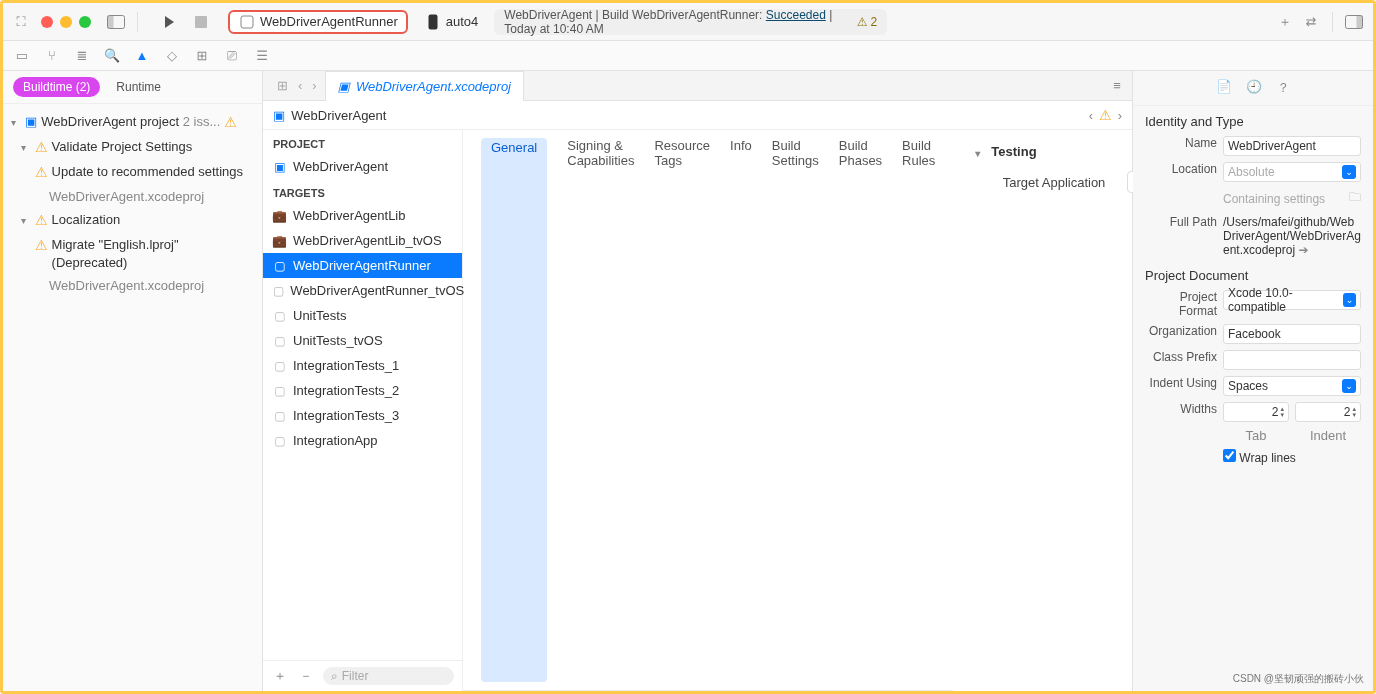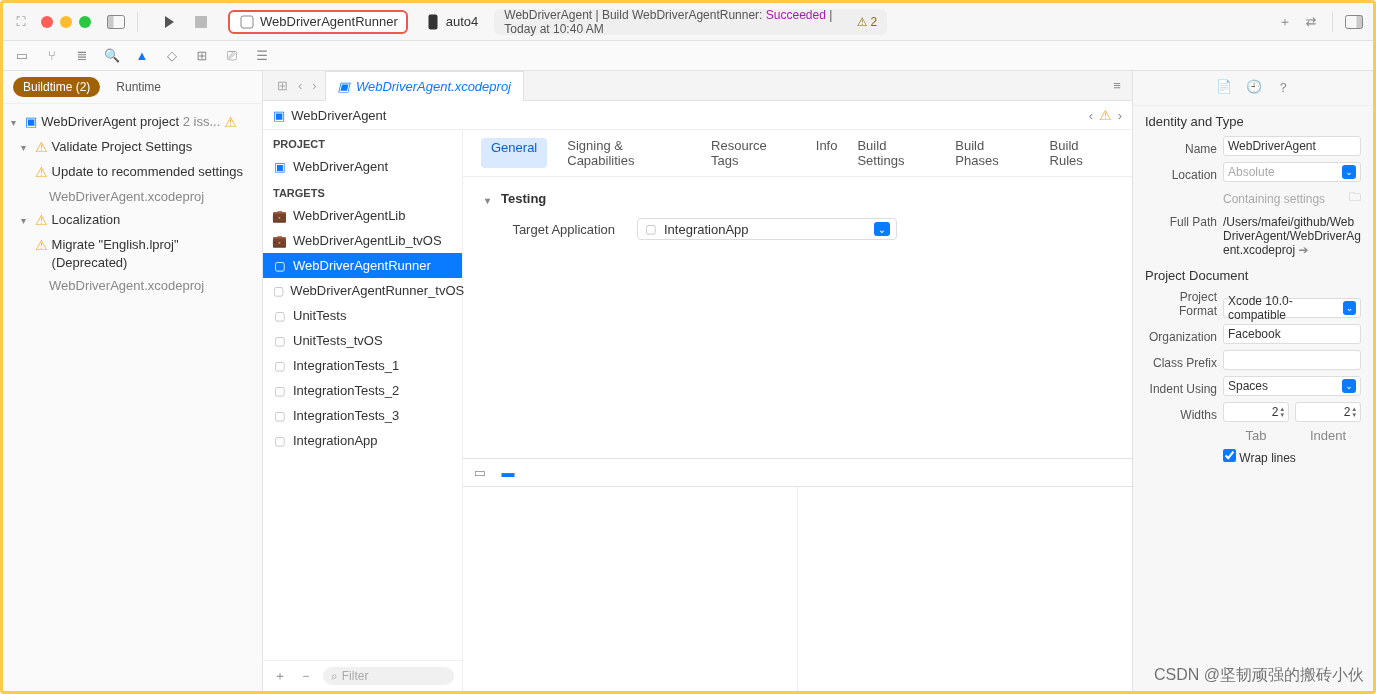--- a/index.html
+++ b/index.html
@@ -10,31 +10,31 @@
 .corner-icon { width: 16px; height: 16px; color: #888; display:flex; align-items:center; justify-content:center;}
 .traffic { display: flex; gap: 7px; margin-left: 4px; margin-right: 8px;}
 .traffic span { width: 12px; height: 12px; border-radius: 50%; }
 .tr-r{background:#ff5f57;} .tr-y{background:#febc2e;} .tr-g{background:#28c840;}
 .tb-icon { width: 18px; height: 18px; display: flex; align-items: center; justify-content: center; color: #8a8a8a; cursor: pointer; }
 .tb-sep { width: 1px; height: 20px; background: #e0e0e0; margin: 0 4px; }
 .run-ctrl { display:flex; align-items:center; gap:14px; margin-left: 10px; margin-right: 10px;}
 .scheme-box { display:flex; align-items:center; gap:4px; border: 2px solid #e95a4b; border-radius:6px; padding:2px 8px; height:24px; background:#fff;}
 .device-box { display:flex; align-items:center; gap:4px; padding:2px 8px;}
 .status-bar { flex:1; display:flex; align-items:center; background:#efefef; border-radius:6px; height:26px; padding:0 10px; font-size:12px; color:#555; justify-content:space-between; max-width: 560px;}
-.status-bar .succ{color:#a21caf;}
+.status-bar .succ{color:#0c4a6e;text-decoration:underline;}
 .status-warn { display:flex; align-items:center; gap:3px; color:#8a6d00; font-size:12px;}
 
 .nav-icons { display:flex; align-items:center; gap:12px; padding: 6px 10px; border-bottom:1px solid #e2e2e2; background:#fafafa; height:30px; color:#888;}
 .nav-icons .active { color:#0a7aff; }
 
 .row { display:flex; height: calc(100% - 68px); }
 .left-panel { width: 260px; border-right:1px solid #e2e2e2; display:flex; flex-direction:column; background:#fafafa;}
 .tabs-seg { display:flex; gap:6px; padding:6px 10px; border-bottom:1px solid #eee; align-items:center;}
 .seg { padding:3px 10px; border-radius:10px; font-size:12px; color:#555; cursor:pointer;}
-.seg.sel { background:#a16207; color:#fff;}
+.seg.sel { background:#d946ef; color:#fff;}
 .issue-tree { padding:6px 4px; font-size:13px; color:#333; overflow:auto;}
 .tree-row { display:flex; align-items:flex-start; gap:4px; padding:3px 4px; line-height:1.35;}
 .disclosure{width:10px; color:#888; flex-shrink:0; cursor:pointer; font-size:10px; padding-top:3px;}
 .warn-tri { color:#f5a623; flex-shrink:0; font-size:14px;}
 .proj-icon { color:#0a7aff; flex-shrink:0; font-size:13px;}
 .sub1{padding-left:14px;} .sub2{padding-left:28px;} .sub3{padding-left:42px;}
 .gray{color:#888;}
 
 .center { flex:1; display:flex; flex-direction:column; border-right:1px solid #e2e2e2; background:#fff; min-width:0;}
 .tab-strip { display:flex; align-items:center; background:#f4f4f4; border-bottom:1px solid #e2e2e2; height:30px; padding: 0 6px;}
@@ -49,47 +49,47 @@
 .tl-header { font-size:11px; font-weight:600; color:#444; padding:8px 10px 4px;}
 .tl-item { display:flex; align-items:center; gap:6px; padding:5px 10px; font-size:13px; cursor:pointer;}
 .tl-item.sel{background:#0a7aff; color:#fff;}
 .ti-icon{width:14px; height:14px; display:inline-flex; align-items:center; justify-content:center; font-size:12px;}
 .ti-briefcase{color:#e7a33c;}
 .ti-box{color:#bbb;}
 .tl-item.sel .ti-box{color:#fff;}
 .tl-footer{margin-top:auto; display:flex; align-items:center; gap:8px; padding:6px 8px; border-top:1px solid #eee;}
 .filter-pill{flex:1; display:flex; align-items:center; gap:4px; background:#f0f0f0; border-radius:10px; padding:2px 8px; color:#aaa; font-size:12px;}
 
-.settings-area{flex:1; display:flex; flex-direction:column;justify-content:flex-end;}
+.settings-area{flex:1; display:flex; flex-direction:row;justify-content:flex-end;}
 .editor-tabs{display:flex; gap:20px; padding:8px 18px; border-bottom:1px solid #eee; font-size:13px;}
 .editor-tabs span{color:#555; cursor:pointer;}
 .editor-tabs .sel{background:#d9e9ff; color:#0a5fcf; padding:2px 10px; border-radius:4px;}
 .section{padding:14px 22px;}
 .sec-header{display:flex; align-items:center; gap:6px; font-weight:600; font-size:13px; margin-bottom:12px;}
 .form-row{display:flex; align-items:center; gap:22px; font-size:13px;}
 .form-row label{width:130px; text-align:right; color:#444;}
 .sel-field{flex:1; max-width:260px; display:flex; align-items:center; justify-content:space-between; border:1px solid #ddd; border-radius:4px; padding:3px 6px; background:#fff; height:22px;}
 .sel-field .chev{background:#0a7aff; color:#fff; border-radius:3px; width:16px; height:14px; display:flex; align-items:center; justify-content:center; font-size:10px;}
 
 .bottom-bar{height:28px; border-top:1px solid #e2e2e2; display:flex; align-items:center; padding:0 8px; gap:10px; color:#888;}
 .debug-pane{flex:1; border-top:1px solid #e2e2e2; background:#fff;}
 
 .right-panel{width:240px; background:#f7f7f7; display:flex; flex-direction:column;}
 .rp-tabs{display:flex; gap:14px; justify-content:center; padding:8px 0; border-bottom:1px solid #eee; color:#888;}
 .rp-tabs .sel{color:#0a7aff;}
 .rp-section-h{font-weight:400; font-size:13px; padding:8px 12px 4px; color:#333;}
-.rp-row{display:flex; align-items:flex-end; padding:3px 12px; font-size:12px;}
+.rp-row{display:flex; align-items:flex-start; padding:3px 12px; font-size:12px;}
 .rp-row .lab{width:78px; text-align:right; color:#555; padding-right:6px;}
 .rp-row .val{flex:1; background:#fff; border:1px solid #ddd; border-radius:3px; padding:2px 4px; display:flex; align-items:center; justify-content:space-between; height:20px;}
 .rp-row .static{flex:1; color:#333; font-size:12px;}
 .chev-blue{background:#0a7aff; color:#fff; width:14px; height:14px; border-radius:3px; display:inline-flex; align-items:center; justify-content:center; font-size:9px;}
 .stepper{display:inline-flex; flex-direction:column; font-size:7px; line-height:6px; color:#666; margin-left:2px;}
 .check{accent-color:#0a7aff;}
 
-.watermark{position:absolute; right:12px; bottom:8px; font-size:16px; color:rgba(0,0,0,0.55);}
+.watermark{position:absolute; right:12px; bottom:8px; font-size:10px; color:rgba(0,0,0,0.55);}
 svg{display:block;}
 </style>
 </head>
 <body>
 
 <div class="outer">
 
   <div class="topbar">
     <span class="corner-icon">⛶</span>
     <div class="traffic">

